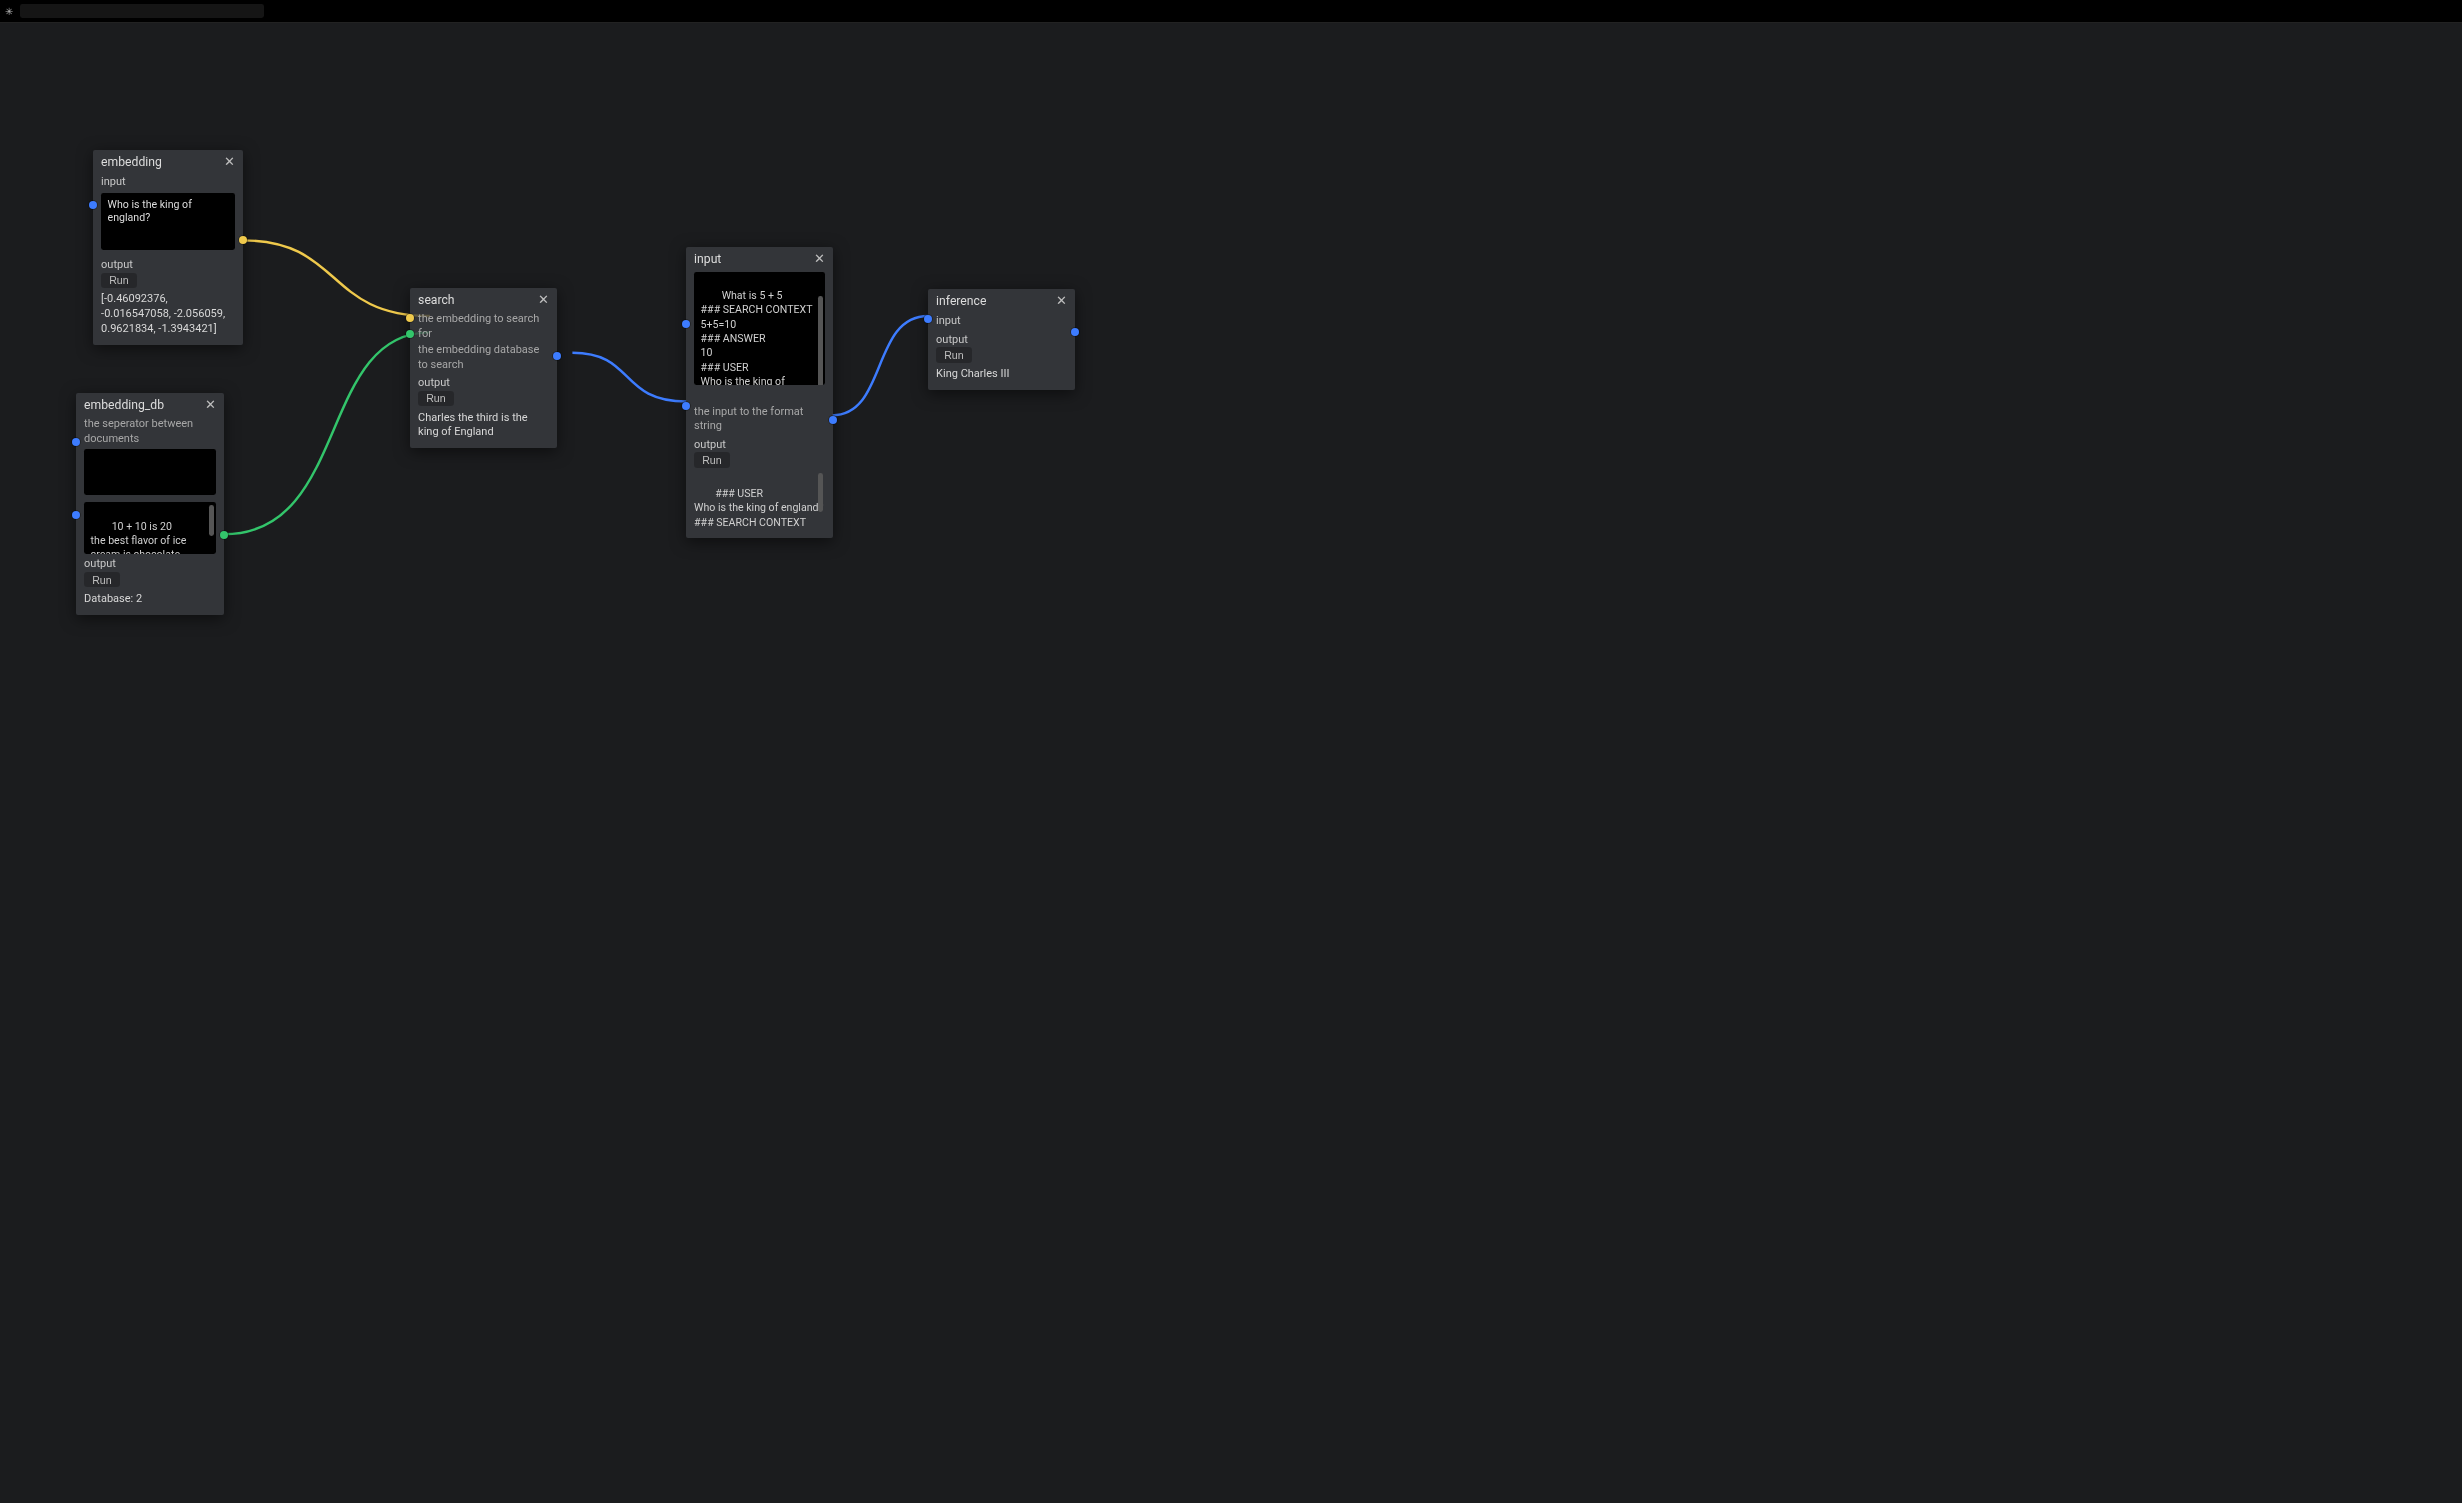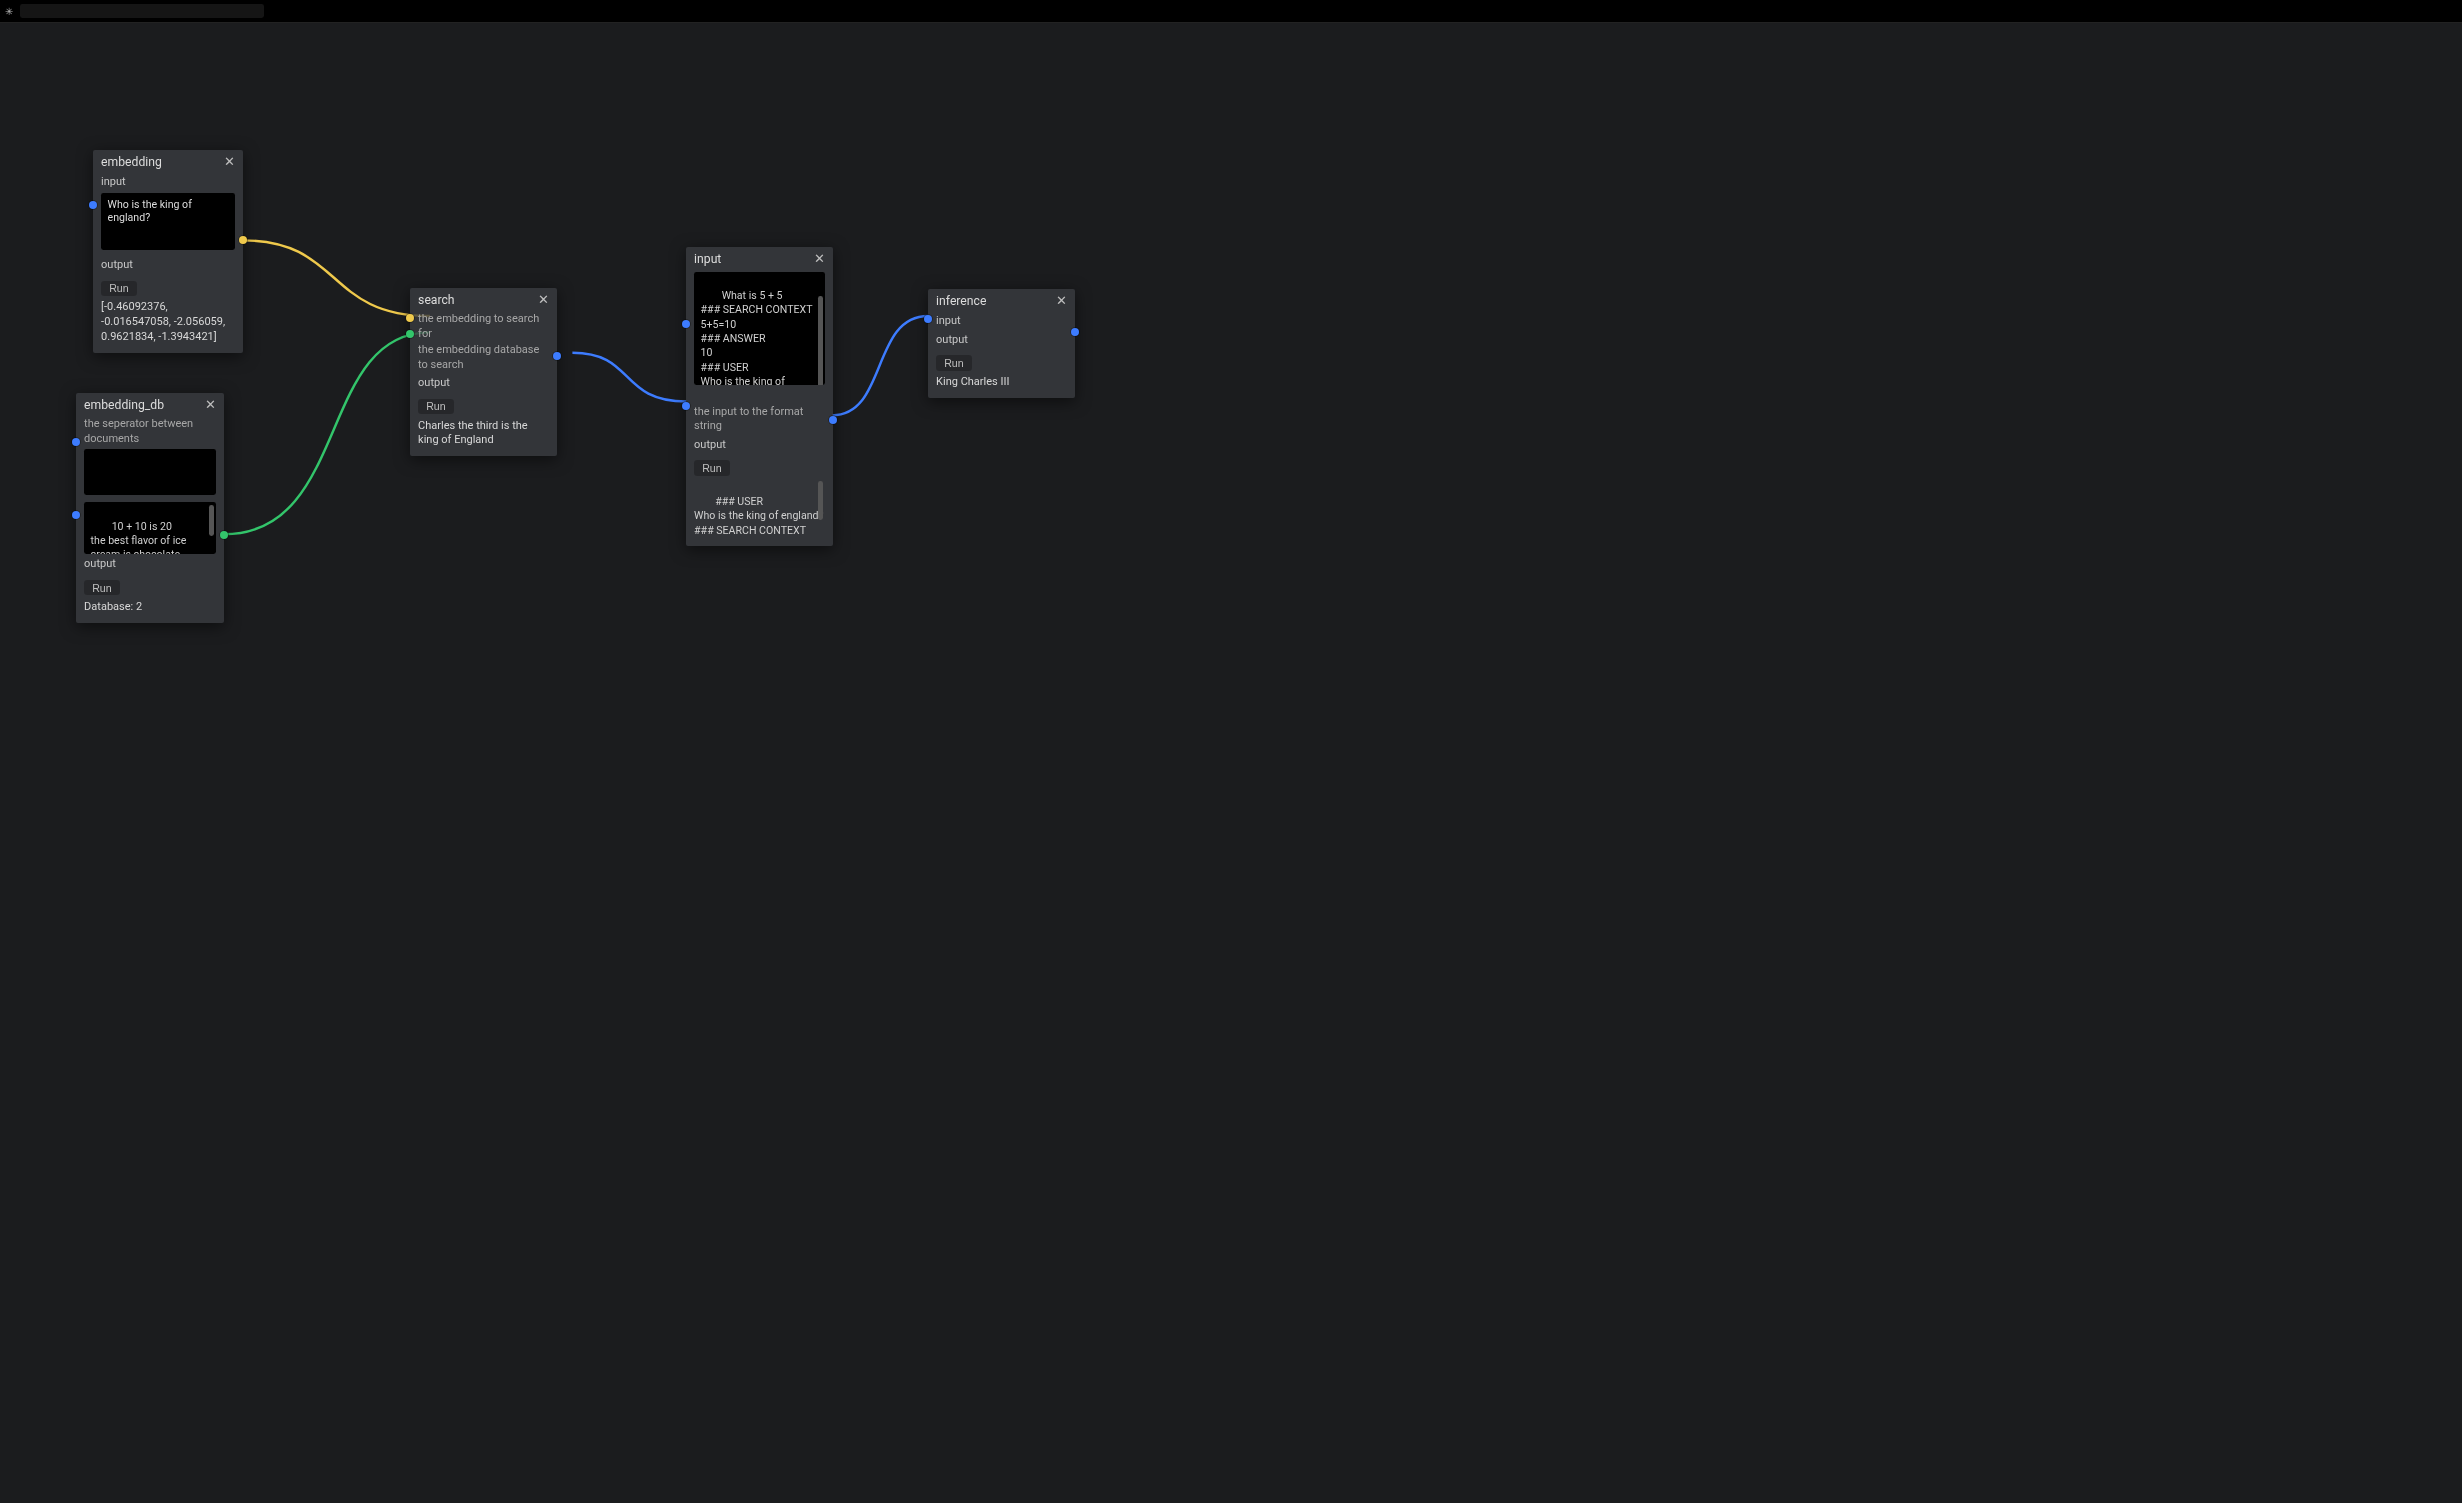--- a/index.html
+++ b/index.html
@@ -95,21 +95,21 @@
   .textarea.tall { height: 57px; }
   .textarea.med  { height: 46px; }
   .run-btn {
     display: inline-block;
     background: rgba(0,0,0,0.25);
     color: #bfbfbf;
     border: none;
     border-radius: 3.3px;
     padding: 1.6px 8.1px;
     font-size: 10.6px;
-    margin-top: 8px;
+    margin-top: 0;
     cursor: pointer;
   }
   .outtext {
     color: #d8d8d8;
     margin-top: 3.3px;
     white-space: pre-wrap;
     word-wrap: break-word;
   }
   .scrollbox {
     position: relative;

